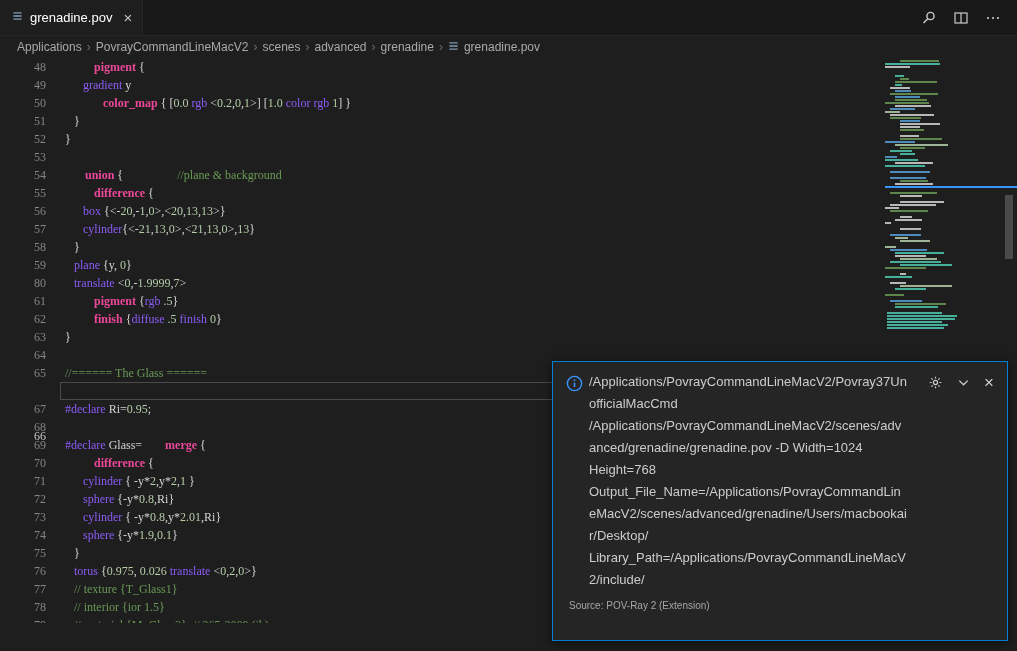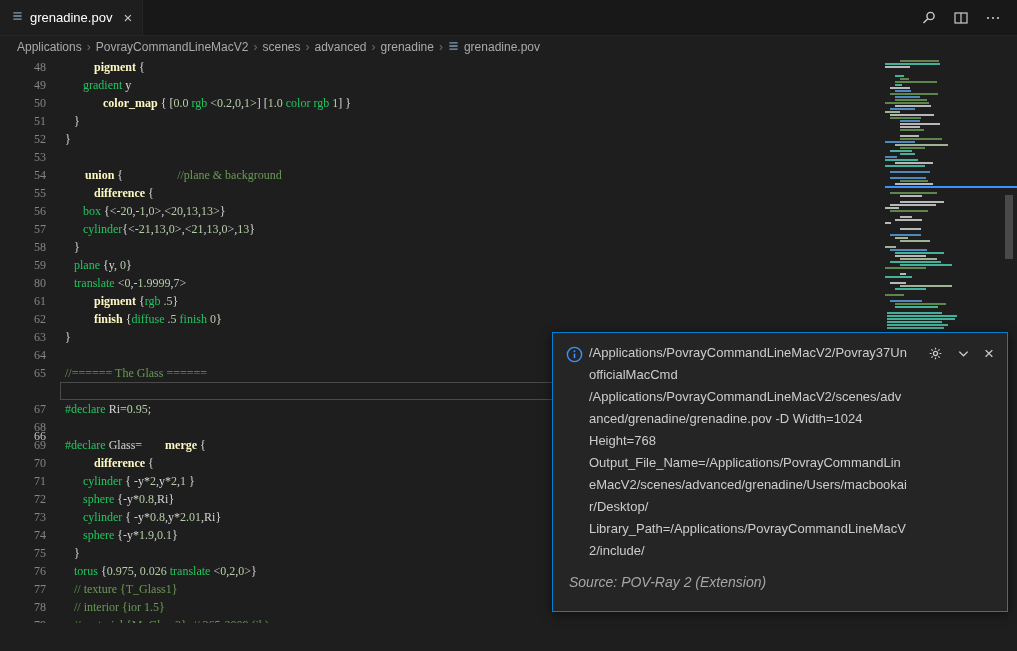--- a/index.html
+++ b/index.html
@@ -22,41 +22,41 @@
   
   .editor{position:absolute;top:58px;left:0;right:0;height:565px;background:#1e1e1e;overflow:hidden;}
   .code-row{display:flex;height:18px;line-height:18px;position:relative;
             font-family:Liberation Serif, serif;font-size:12px;}
   .gutter{flex:0 0 46px;text-align:right;color:#858585;user-select:none;}
   .code{margin-left:19px;white-space:pre;}
   .code-row.current .gutter{color:#c6c6c6;margin-top:45px;}
   .code-row.current::after{content:"";position:absolute;left:60px;right:133px;top:0;height:16px;
             border:1px solid #4a4a4a;pointer-events:none;}
   .tk-t{color:#d4d4d4;}
-  .tk-k{color:#22c55e;text-align:right;}
+  .tk-k{color:#8b5cf6;text-align:right;}
   .tk-n{color:#b5cea8;}
   .tk-c{color:#6a9955;}
-  .tk-s{color:#fef9c3;font-weight:bold;padding-left:20px;}
+  .tk-s{color:#ec4899;font-weight:bold;padding-left:20px;}
   
   .minimap{position:absolute;left:885px;top:2px;width:92px;cursor:pointer;}
   .mini-row{height:2px;margin-bottom:1px;}
   .mini-bar{height:2px;opacity:.85;}
   .mini-accent{position:absolute;left:885px;right:0;top:128px;height:2px;background:#3794ff;}
   .scroll-thumb{position:absolute;right:4px;top:137px;width:8px;height:64px;background:#5a5a5a;
                 opacity:.75;cursor:pointer;}
   
   .notification{position:absolute;left:552px;top:332px;width:454px;height:278px;background:#252526;
                 border:1px solid #007fd4;box-shadow:0 2px 10px rgba(0,0,0,.55);z-index:10;}
   .ninfo{position:absolute;left:13px;top:13px;display:inline-flex;}
   .nmsg{position:absolute;left:36px;top:9px;width:318px;color:#cccccc;font-size:13px;
         line-height:22px;overflow-wrap:break-word;word-break:break-word;}
   .ntools{position:absolute;top:12px;right:13px;display:flex;align-items:center;gap:13px;}
   .ntools span{display:inline-flex;cursor:pointer;}
   .nclose{color:#cccccc;font-size:17px;line-height:1;}
-  .nsrc{position:absolute;left:16px;bottom:21px;color:#a6a6a6;font-size:14px;font-style:italic;}
+  .nsrc{position:absolute;left:16px;bottom:29px;color:#a6a6a6;font-size:10px;}
   
   .statusbar{position:absolute;left:0;right:0;bottom:0;height:28px;background:#68217A;
              display:flex;align-items:center;justify-content:flex-end;padding-right:10px;
              color:#ffffff;font-size:12px;}
   .status-item{padding:0 9px;cursor:pointer;white-space:nowrap;}
   .bell{display:inline-flex;margin-left:4px;padding:0 6px;cursor:pointer;}
 </style>
 </head>
 <body>
 
@@ -482,21 +482,21 @@
           <div class="mini-bar" style="background: rgb(78, 201, 176); margin-left: 2px; width: 61px;"></div>
         </div>
         <div class="mini-row">
           <div class="mini-bar" style="background: rgb(78, 201, 176); margin-left: 2px; width: 57px;"></div>
         </div>
       </div>
     <div class="mini-accent" style="background: rgb(55, 148, 255);"></div>
     <div class="scroll-thumb"></div>
   </div>
 
-  <div class="notification" style="border-color: rgb(0, 127, 212);">
+  <div class="notification" style="border-color: rgb(0, 127, 212); margin-top: 29px;">
     <span class="ninfo">
       <svg width="17" height="17" viewBox="0 0 16 16" fill="none">
           <circle cx="8" cy="8" r="6.7" stroke="#3794ff" stroke-width="1.3"></circle>
           <circle cx="8" cy="4.9" r="0.9" fill="#3794ff"></circle>
           <path d="M8 7.2v4.2" stroke="#3794ff" stroke-width="1.5"></path>
         </svg>
     </span>
     <div class="nmsg">/Applications/PovrayCommandLineMacV2/Povray37UnofficialMacCmd /Applications/PovrayCommandLineMacV2/scenes/advanced/grenadine/grenadine.pov -D Width=1024 Height=768 Output_File_Name=/Applications/PovrayCommandLineMacV2/scenes/advanced/grenadine/Users/macbookair/Desktop/ Library_Path=/Applications/PovrayCommandLineMacV2/include/</div>
     <div class="ntools">
       <span>

